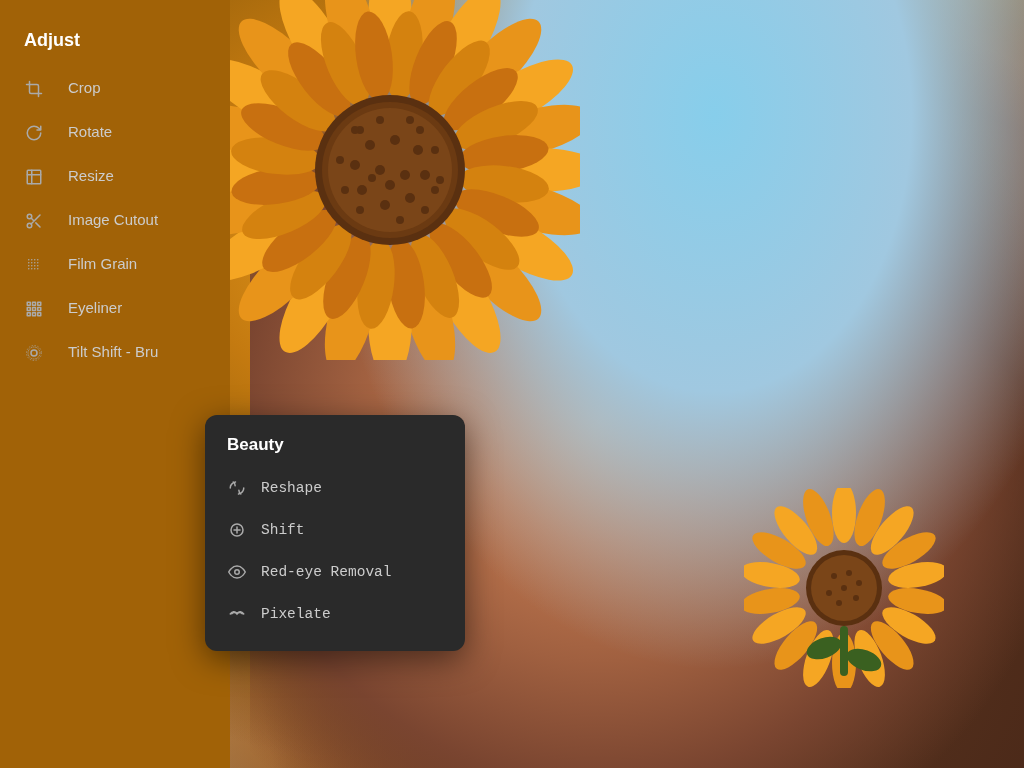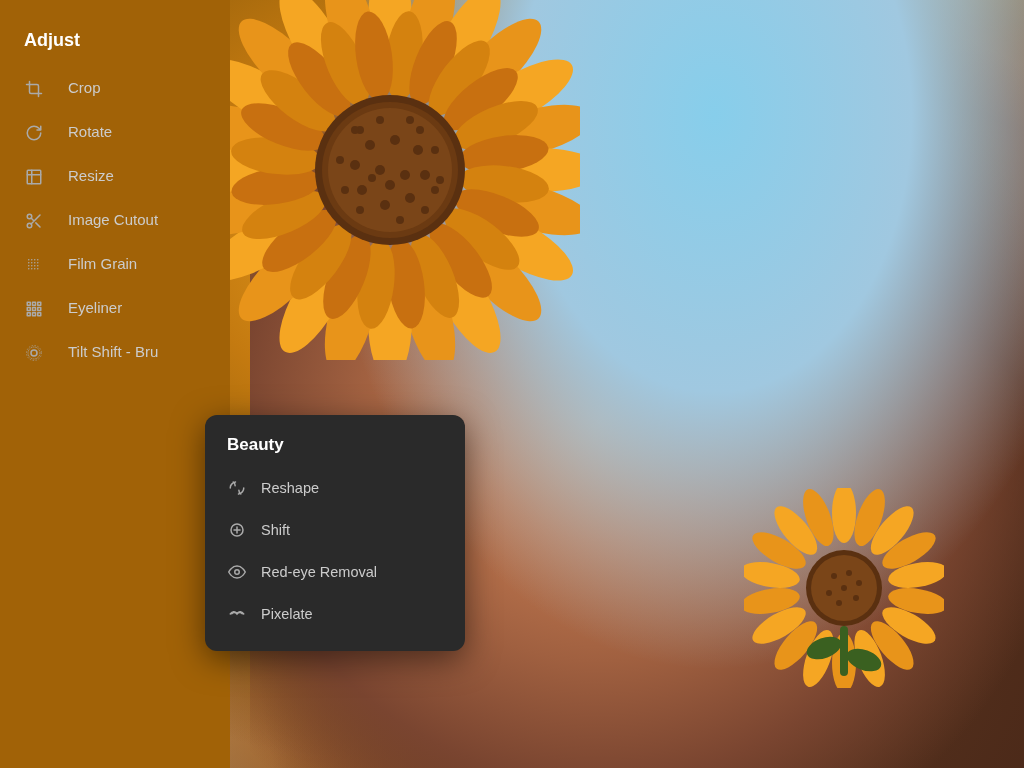--- a/index.html
+++ b/index.html
@@ -122,20 +122,21 @@
     }
 
     .beauty-item {
       display: flex;
       align-items: center;
       gap: 14px;
       padding: 11px 22px;
       color: #cccccc;
       font-size: 14.5px;
       cursor: pointer;
+      font-family: Liberation Mono, monospace;
     }
 
     .beauty-item .icon {
       width: 20px;
       height: 20px;
       display: flex;
       align-items: center;
       justify-content: center;
       color: #aaaaaa;
       font-size: 16px;

